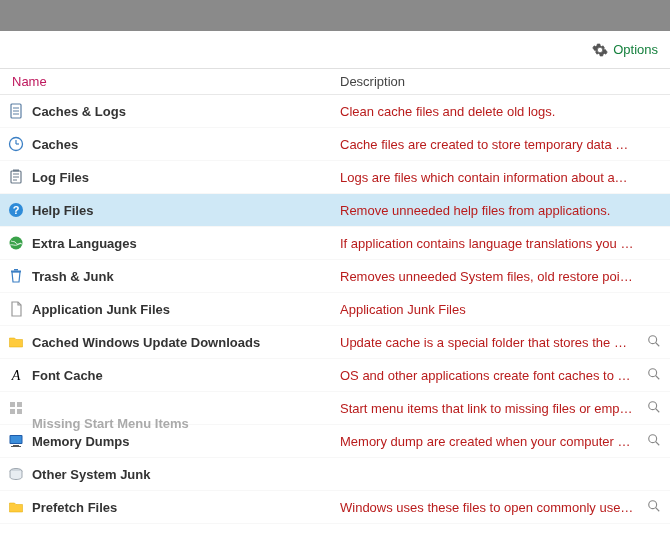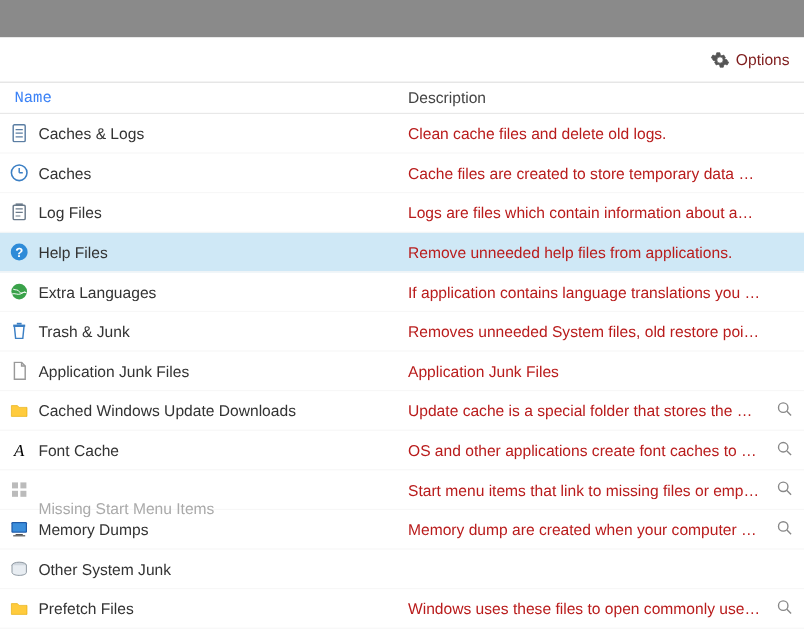--- a/index.html
+++ b/index.html
@@ -1,27 +1,27 @@
 <!DOCTYPE html>
 <html><head>
 <meta charset="utf-8">
 <style>
 * { margin: 0; padding: 0; box-sizing: border-box; }
 body { font-family: "Segoe UI", Tahoma, sans-serif; font-size: 13px; color: #333; background: #fff; width: 670px; }
 .topbar { height: 31px; background: #8a8a8a; }
 .toolbar { height: 38px; display: flex; align-items: center; justify-content: flex-end; padding-right: 6px; border-bottom: 1px solid #e0e0e0; }
-.options-btn { display: flex; align-items: center; gap: 5px; cursor: pointer; padding: 4px 6px; color: #7f1d1d; }
+.options-btn { display: flex; align-items: center; gap: 5px; cursor: pointer; padding: 4px 6px; color: #15803d; }
 .header-row { display: flex; align-items: center; height: 26px; border-bottom: 1px solid #e8e8e8; }
-.col-name { width: 310px; padding-left: 12px; color: #3b82f6; font-family: Liberation Mono, monospace; }
+.col-name { width: 310px; padding-left: 12px; color: #be185d; }
 .col-desc { flex: 1; padding-left: 30px; color: #444; }
 .list { }
 .row { display: flex; align-items: center; height: 33px; border-bottom: 1px solid #f7f7f7; }
 .row.selected { background: #cfe8f6; }
 .row .iconcell { width: 32px; display: flex; align-items: center; justify-content: center; }
-.row .namecell { width: 278px; color: #333; white-space: nowrap; overflow: hidden; text-overflow: ellipsis; }
+.row .namecell { width: 278px; color: #333; white-space: nowrap; overflow: hidden; text-overflow: ellipsis; font-weight: bold; }
 .row .desccell { flex: 1; color: #b91c1c; padding-left: 30px; white-space: nowrap; overflow: hidden; text-overflow: ellipsis; padding-right: 6px; }
 .row .actioncell { width: 30px; display: flex; align-items: center; justify-content: center; }
 .row.muted .namecell { color: #aaa; margin-top: 30px; }
 .icon { width: 16px; height: 16px; display: inline-block; }
 .search-icon svg { stroke: #888; }
 .gear-icon svg { stroke: #555; fill: #555; }
 </style>
 </head>
 <body>
 

